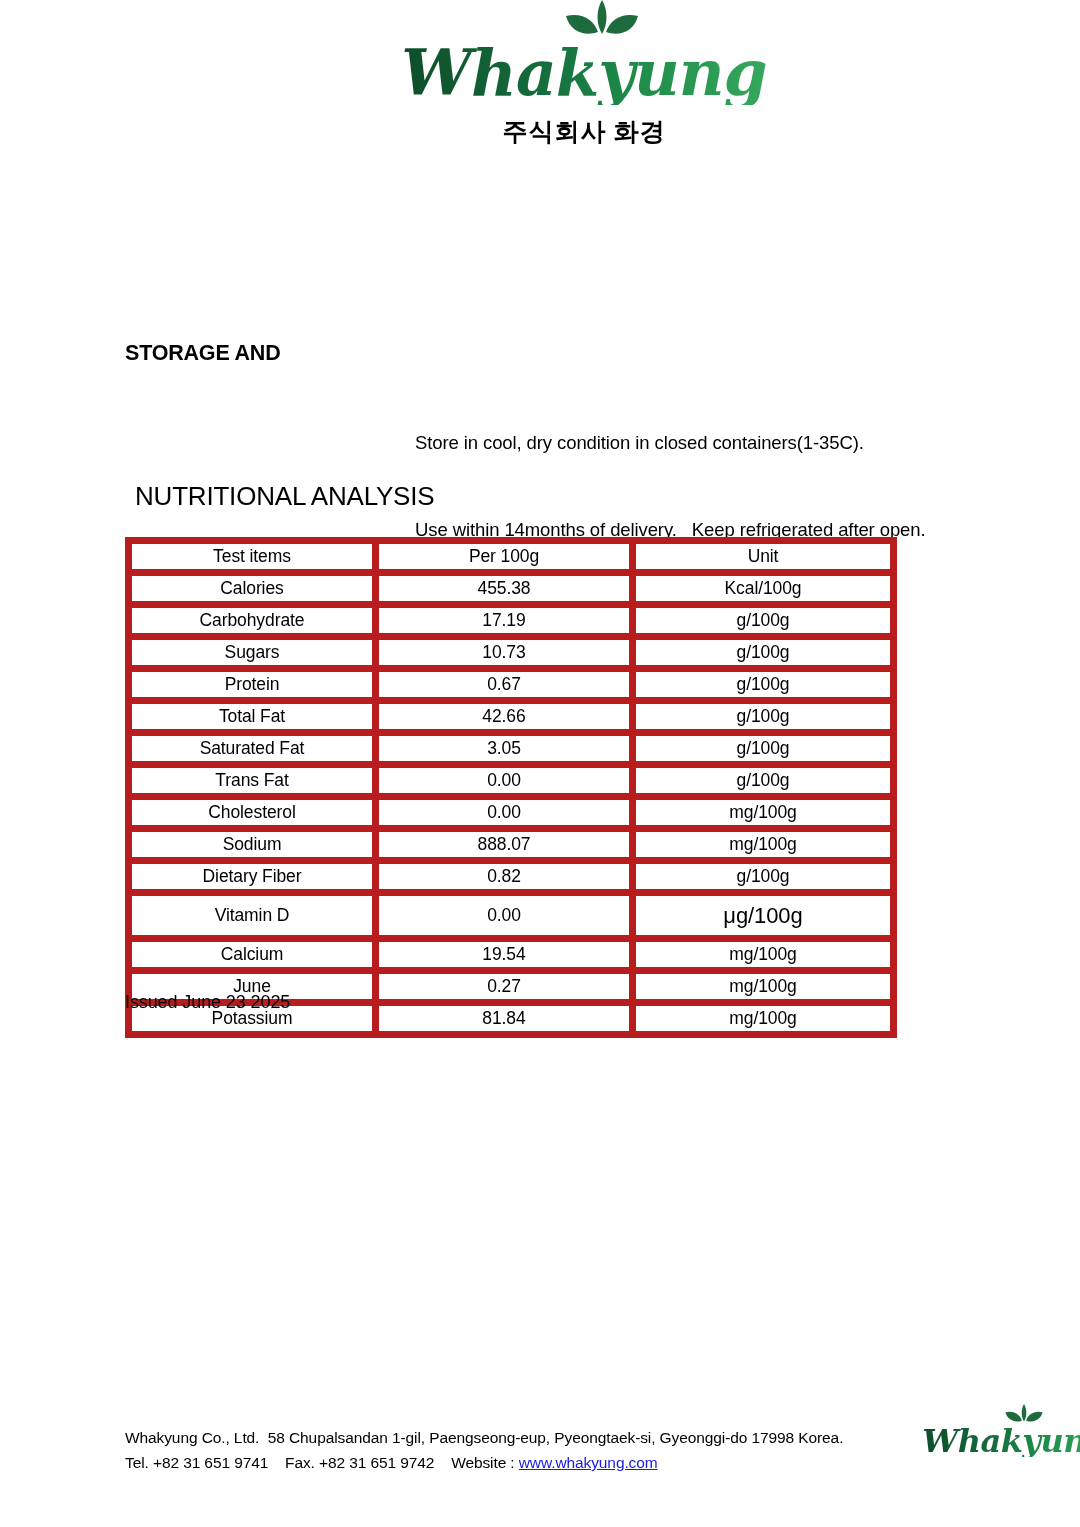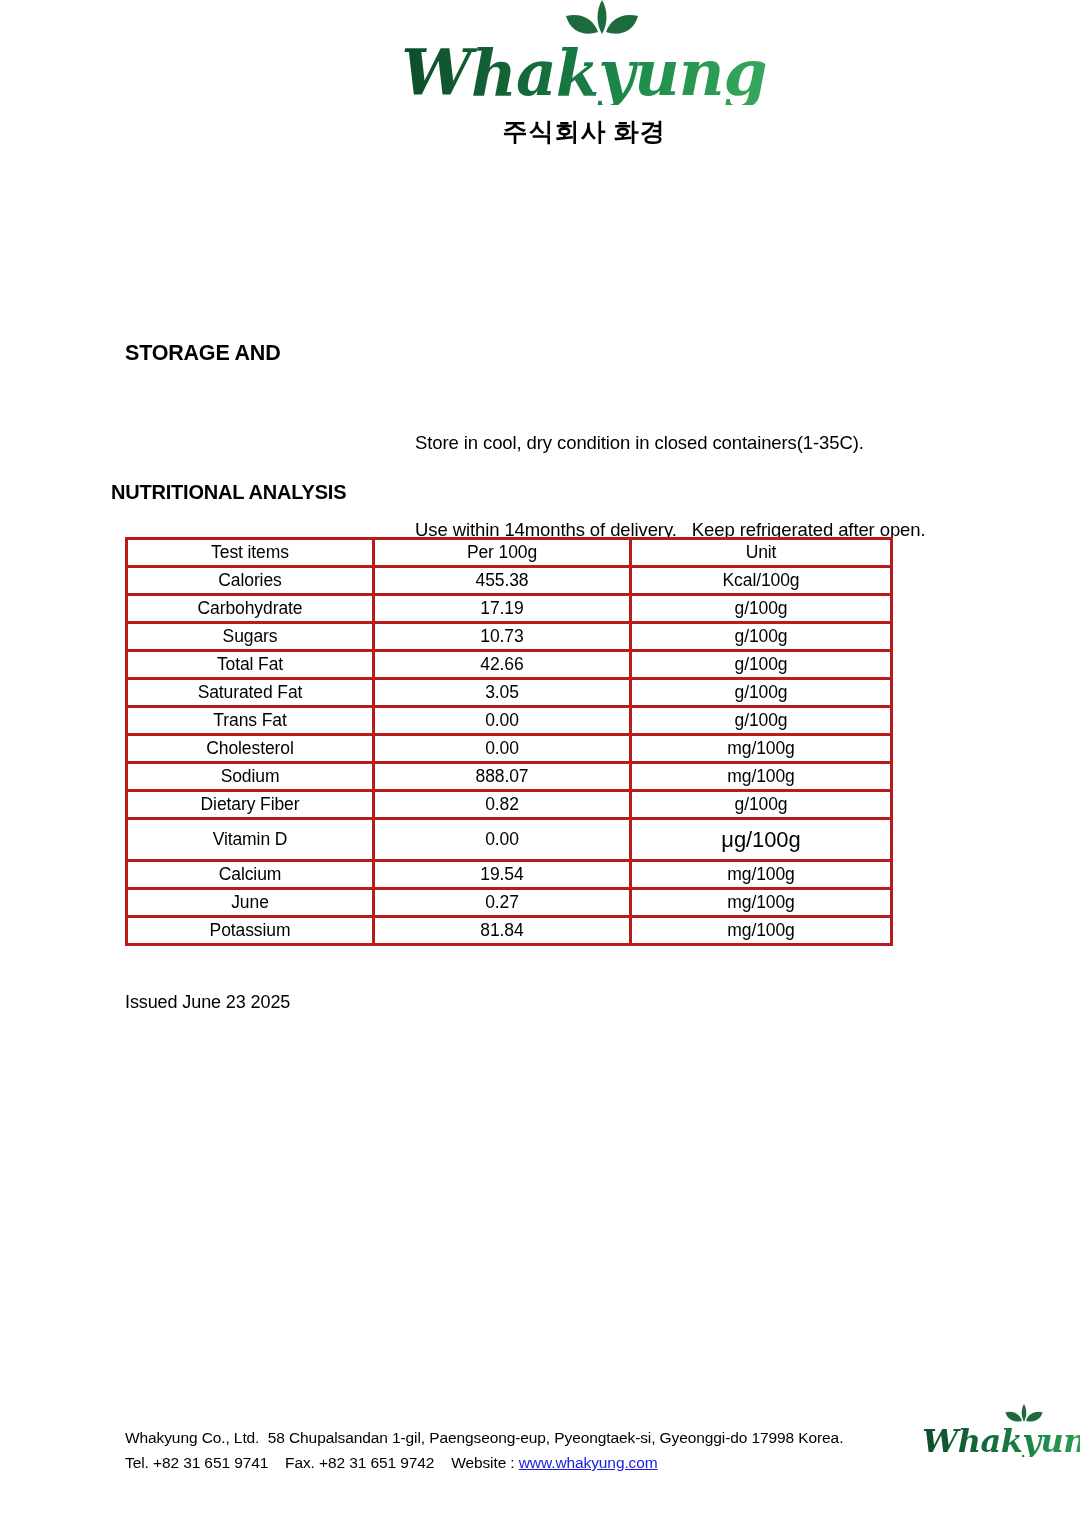--- a/index.html
+++ b/index.html
@@ -89,41 +89,41 @@
     font-size: 18.5px;
     line-height: 29px;
     letter-spacing: -0.1px;
     white-space: pre;
   }
 
   
   .section-title {
     position: absolute;
     top: 481px;
-    left: 67px;
-    font-size: 20px;
-    font-weight: bold;
+    left: 91px;
+    font-size: 26px;
+    font-weight: normal;
     letter-spacing: -0.2px;
   }
 
   
   .nut-table {
     position: absolute;
     top: 537px;
     left: 81px;
     width: 765px;
     border-collapse: collapse;
     table-layout: fixed;
   }
   .nut-table col.c-item { width: 247px; }
   .nut-table col.c-val  { width: 257px; }
   .nut-table col.c-unit { width: 261px; }
   .nut-table th,
   .nut-table td {
-    border: 3px solid #b91c1c;
+    border: 7px solid #b91c1c;
     text-align: center;
     font-size: 17.5px;
     font-weight: normal;
     height: 25px;
     padding: 0 4px;
     letter-spacing: -0.1px;
   }
   .nut-table tr.tall-row th,
   .nut-table tr.tall-row td {
     height: 39px;
@@ -236,20 +236,25 @@
           <td>Carbohydrate</td>
           <td>17.19</td>
           <td class="unit-cell">g/100g</td>
         </tr>
         <tr>
           <td>Sugars</td>
           <td>10.73</td>
           <td class="unit-cell">g/100g</td>
         </tr>
         <tr>
+          <td>Protein</td>
+          <td>0.67</td>
+          <td class="unit-cell">g/100g</td>
+        </tr>
+        <tr>
           <td>Total Fat</td>
           <td>42.66</td>
           <td class="unit-cell">g/100g</td>
         </tr>
         <tr>
           <td>Saturated Fat</td>
           <td>3.05</td>
           <td class="unit-cell">g/100g</td>
         </tr>
         <tr>

